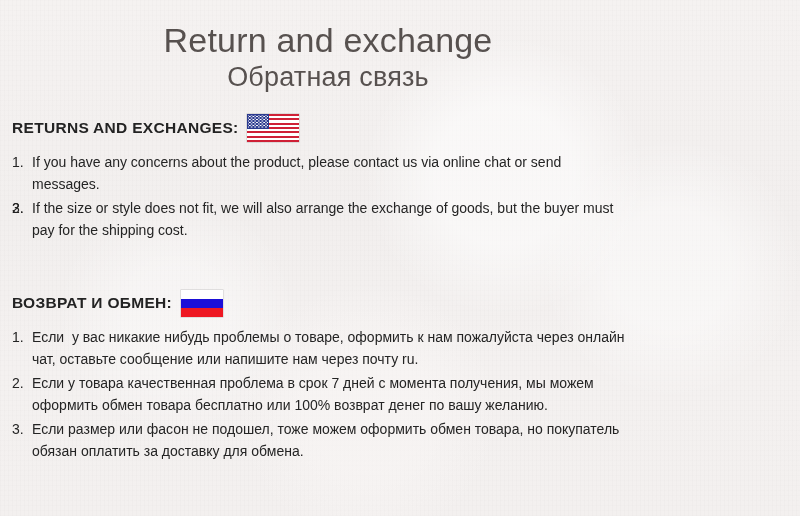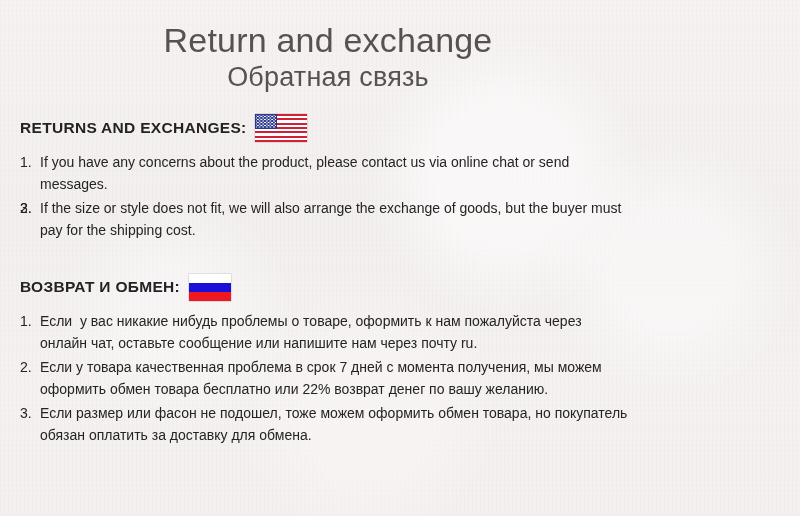--- a/index.html
+++ b/index.html
@@ -60,24 +60,24 @@
   .title-ru {
     font-size: 27px;
     font-weight: 400;
     color: #57514f;
     letter-spacing: 0.2px;
     line-height: 1.2;
     margin-top: 2px;
   }
 
   .section {
-    padding: 0 26px 0 20px;
+    padding: 0 26px 0 12px;
   }
   .section-en { margin-top: 21px; }
-  .section-ru { margin-top: 32px; }
+  .section-ru { margin-top: 48px; }
 
   .section-head {
     display: flex;
     align-items: center;
     gap: 9px;
     margin-bottom: 9px;
   }
   .section-head-label {
     font-size: 15.5px;
     font-weight: 700;
@@ -204,21 +204,21 @@
       </span>
     </div>
 
     <ol class="items items-ru">
       <li>
         <span class="marker">1.</span>
         <span class="nowrap-pre">Если  у вас никакие нибудь проблемы о товаре, оформить к нам пожалуйста через онлайн чат, оставьте сообщение или напишите нам через почту ru.</span>
       </li>
       <li>
         <span class="marker">2.</span>
-        <span class="nowrap-pre">Если у товара качественная проблема в срок 7 дней с момента получения, мы можем оформить обмен товара бесплатно или 22% возврат денег по вашу желанию.</span>
+        <span class="nowrap-pre">Если у товара качественная проблема в срок 7 дней с момента получения, мы можем оформить обмен товара бесплатно или 100% возврат денег по вашу желанию.</span>
       </li>
       <li>
         <span class="marker">3.</span>
         <span class="nowrap-pre">Если размер или фасон не подошел, тоже можем оформить обмен товара, но покупатель обязан оплатить за доставку для обмена.</span>
       </li>
     </ol>
   </div>
 
 </div>
 

